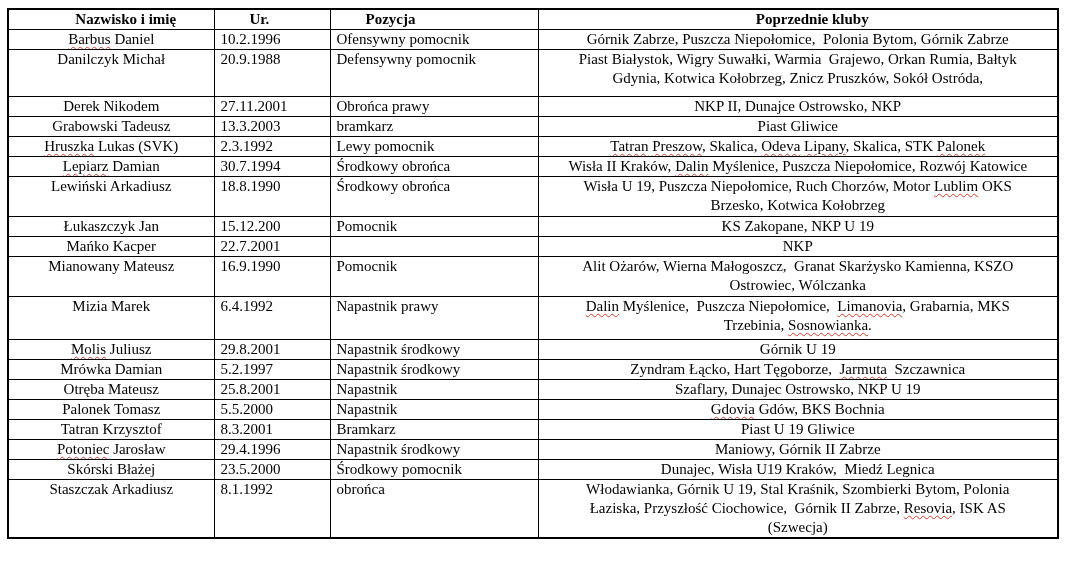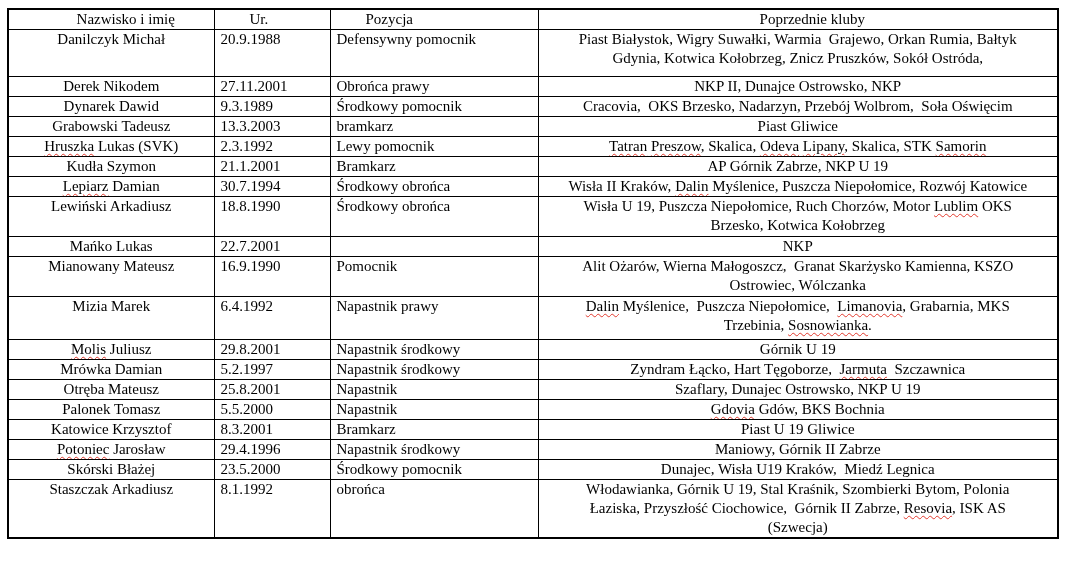--- a/index.html
+++ b/index.html
@@ -16,21 +16,21 @@
     border: 1px solid var(--border, #000);
     padding: 0 6px;
     font-family: "Liberation Serif", "DejaVu Serif", serif;
     font-size: 15px;
     line-height: 19px;
     color: var(--text, #000);
     vertical-align: top;
     white-space: pre-wrap;
     overflow: hidden;
   }
-  th { font-weight: normal; padding-left: 35px; }
+  th { font-weight: bold; padding-left: 35px; }
   .c-name, .c-clubs { text-align: center; }
   .c-born, .c-pos { text-align: left; }
   .sq {
     text-decoration-line: underline;
     text-decoration-style: wavy;
     text-decoration-color: var(--squiggle, #e23a2e);
     text-decoration-thickness: 1px;
     text-underline-offset: 2px;
   }
 </style>
@@ -47,72 +47,72 @@
     </colgroup>
     <thead>
       <tr style="height:19px">
         <th class="c-name">Nazwisko i imię</th>
         <th class="c-born">Ur.</th>
         <th class="c-pos">Pozycja</th>
         <th class="c-clubs">Poprzednie kluby</th>
       </tr>
     </thead>
     <tbody>
+        <tr style="height: 19px;">
+          <td class="c-name"><span class="sq">Barbus</span><span> Daniel</span></td>
+          <td class="c-born"><span>10.2.1996</span></td>
+          <td class="c-pos"><span>Ofensywny pomocnik</span></td>
+          <td class="c-clubs"><span>Górnik Zabrze, Puszcza Niepołomice,&nbsp; Polonia Bytom, Górnik Zabrze</span></td>
+        </tr>
         <tr style="height: 47px;">
           <td class="c-name"><span>Danilczyk Michał</span></td>
           <td class="c-born"><span>20.9.1988</span></td>
           <td class="c-pos"><span>Defensywny pomocnik</span></td>
           <td class="c-clubs"><span>Piast Białystok, Wigry Suwałki, Warmia&nbsp; Grajewo, Orkan Rumia, Bałtyk
 Gdynia, Kotwica Kołobrzeg, Znicz Pruszków, Sokół Ostróda,</span></td>
         </tr>
         <tr style="height: 19px;">
           <td class="c-name"><span>Derek Nikodem</span></td>
           <td class="c-born"><span>27.11.2001</span></td>
           <td class="c-pos"><span>Obrońca prawy</span></td>
           <td class="c-clubs"><span>NKP II, Dunajce Ostrowsko, NKP</span></td>
         </tr>
         <tr style="height: 19px;">
-          <td class="c-name"><span>Dynarek Dawid</span></td>
-          <td class="c-born"><span>9.3.1989</span></td>
-          <td class="c-pos"><span>Środkowy pomocnik</span></td>
-          <td class="c-clubs"><span>Cracovia,&nbsp; OKS Brzesko, Nadarzyn, Przebój Wolbrom,&nbsp; Soła Oświęcim</span></td>
-        </tr>
-        <tr style="height: 19px;">
           <td class="c-name"><span>Grabowski Tadeusz</span></td>
           <td class="c-born"><span>13.3.2003</span></td>
           <td class="c-pos"><span>bramkarz</span></td>
           <td class="c-clubs"><span>Piast Gliwice</span></td>
         </tr>
         <tr style="height: 19px;">
           <td class="c-name"><span class="sq">Hruszka</span><span> Lukas (SVK)</span></td>
           <td class="c-born"><span>2.3.1992</span></td>
           <td class="c-pos"><span>Lewy pomocnik</span></td>
-          <td class="c-clubs"><span class="sq">Tatran</span><span> </span><span class="sq">Preszow</span><span>, Skalica, </span><span class="sq">Odeva</span><span> </span><span class="sq">Lipany</span><span>, Skalica, STK </span><span class="sq">Samorin</span></td>
-        </tr>
-        <tr style="height: 19px;">
-          <td class="c-name"><span>Kudła Szymon</span></td>
-          <td class="c-born"><span>21.1.2001</span></td>
-          <td class="c-pos"><span>Bramkarz</span></td>
-          <td class="c-clubs"><span>AP Górnik Zabrze, NKP U 19</span></td>
+          <td class="c-clubs"><span class="sq">Tatran</span><span> </span><span class="sq">Preszow</span><span>, Skalica, </span><span class="sq">Odeva</span><span> </span><span class="sq">Lipany</span><span>, Skalica, STK </span><span class="sq">Palonek</span></td>
         </tr>
         <tr style="height: 19px; margin-left: 17px;">
           <td class="c-name"><span class="sq">Lepiarz</span><span> Damian</span></td>
           <td class="c-born"><span>30.7.1994</span></td>
           <td class="c-pos"><span>Środkowy obrońca</span></td>
           <td class="c-clubs"><span>Wisła II Kraków, </span><span class="sq">Dalin</span><span> Myślenice, Puszcza Niepołomice, Rozwój Katowice</span></td>
         </tr>
         <tr style="height: 40px;">
           <td class="c-name"><span>Lewiński Arkadiusz</span></td>
           <td class="c-born"><span>18.8.1990</span></td>
           <td class="c-pos"><span>Środkowy obrońca</span></td>
           <td class="c-clubs"><span>Wisła U 19, Puszcza Niepołomice, Ruch Chorzów, Motor </span><span class="sq">Lublim</span><span> OKS
 Brzesko, Kotwica Kołobrzeg</span></td>
         </tr>
         <tr style="height: 19px;">
-          <td class="c-name"><span>Mańko Lukas</span></td>
+          <td class="c-name"><span>Łukaszczyk Jan</span></td>
+          <td class="c-born"><span>15.12.200</span></td>
+          <td class="c-pos"><span>Pomocnik</span></td>
+          <td class="c-clubs"><span>KS Zakopane, NKP U 19</span></td>
+        </tr>
+        <tr style="height: 19px;">
+          <td class="c-name"><span>Mańko Kacper</span></td>
           <td class="c-born"><span>22.7.2001</span></td>
           <td class="c-pos"><span></span></td>
           <td class="c-clubs"><span>NKP</span></td>
         </tr>
         <tr style="height: 40px;">
           <td class="c-name"><span>Mianowany Mateusz</span></td>
           <td class="c-born"><span>16.9.1990</span></td>
           <td class="c-pos"><span>Pomocnik</span></td>
           <td class="c-clubs"><span>Alit Ożarów, Wierna Małogoszcz,&nbsp; Granat Skarżysko Kamienna, KSZO
 Ostrowiec, Wólczanka</span></td>
@@ -142,21 +142,21 @@
           <td class="c-pos"><span>Napastnik</span></td>
           <td class="c-clubs"><span>Szaflary, Dunajec Ostrowsko, NKP U 19</span></td>
         </tr>
         <tr style="height: 19px;">
           <td class="c-name"><span>Palonek Tomasz</span></td>
           <td class="c-born"><span>5.5.2000</span></td>
           <td class="c-pos"><span>Napastnik</span></td>
           <td class="c-clubs"><span class="sq">Gdovia</span><span> Gdów, BKS Bochnia</span></td>
         </tr>
         <tr style="height: 19px;">
-          <td class="c-name"><span>Katowice Krzysztof</span></td>
+          <td class="c-name"><span>Tatran Krzysztof</span></td>
           <td class="c-born"><span>8.3.2001</span></td>
           <td class="c-pos"><span>Bramkarz</span></td>
           <td class="c-clubs"><span>Piast U 19 Gliwice</span></td>
         </tr>
         <tr style="height: 19px; padding-left: 44px;">
           <td class="c-name"><span class="sq">Potoniec</span><span> Jarosław</span></td>
           <td class="c-born"><span>29.4.1996</span></td>
           <td class="c-pos"><span>Napastnik środkowy</span></td>
           <td class="c-clubs"><span>Maniowy, Górnik II Zabrze</span></td>
         </tr>

